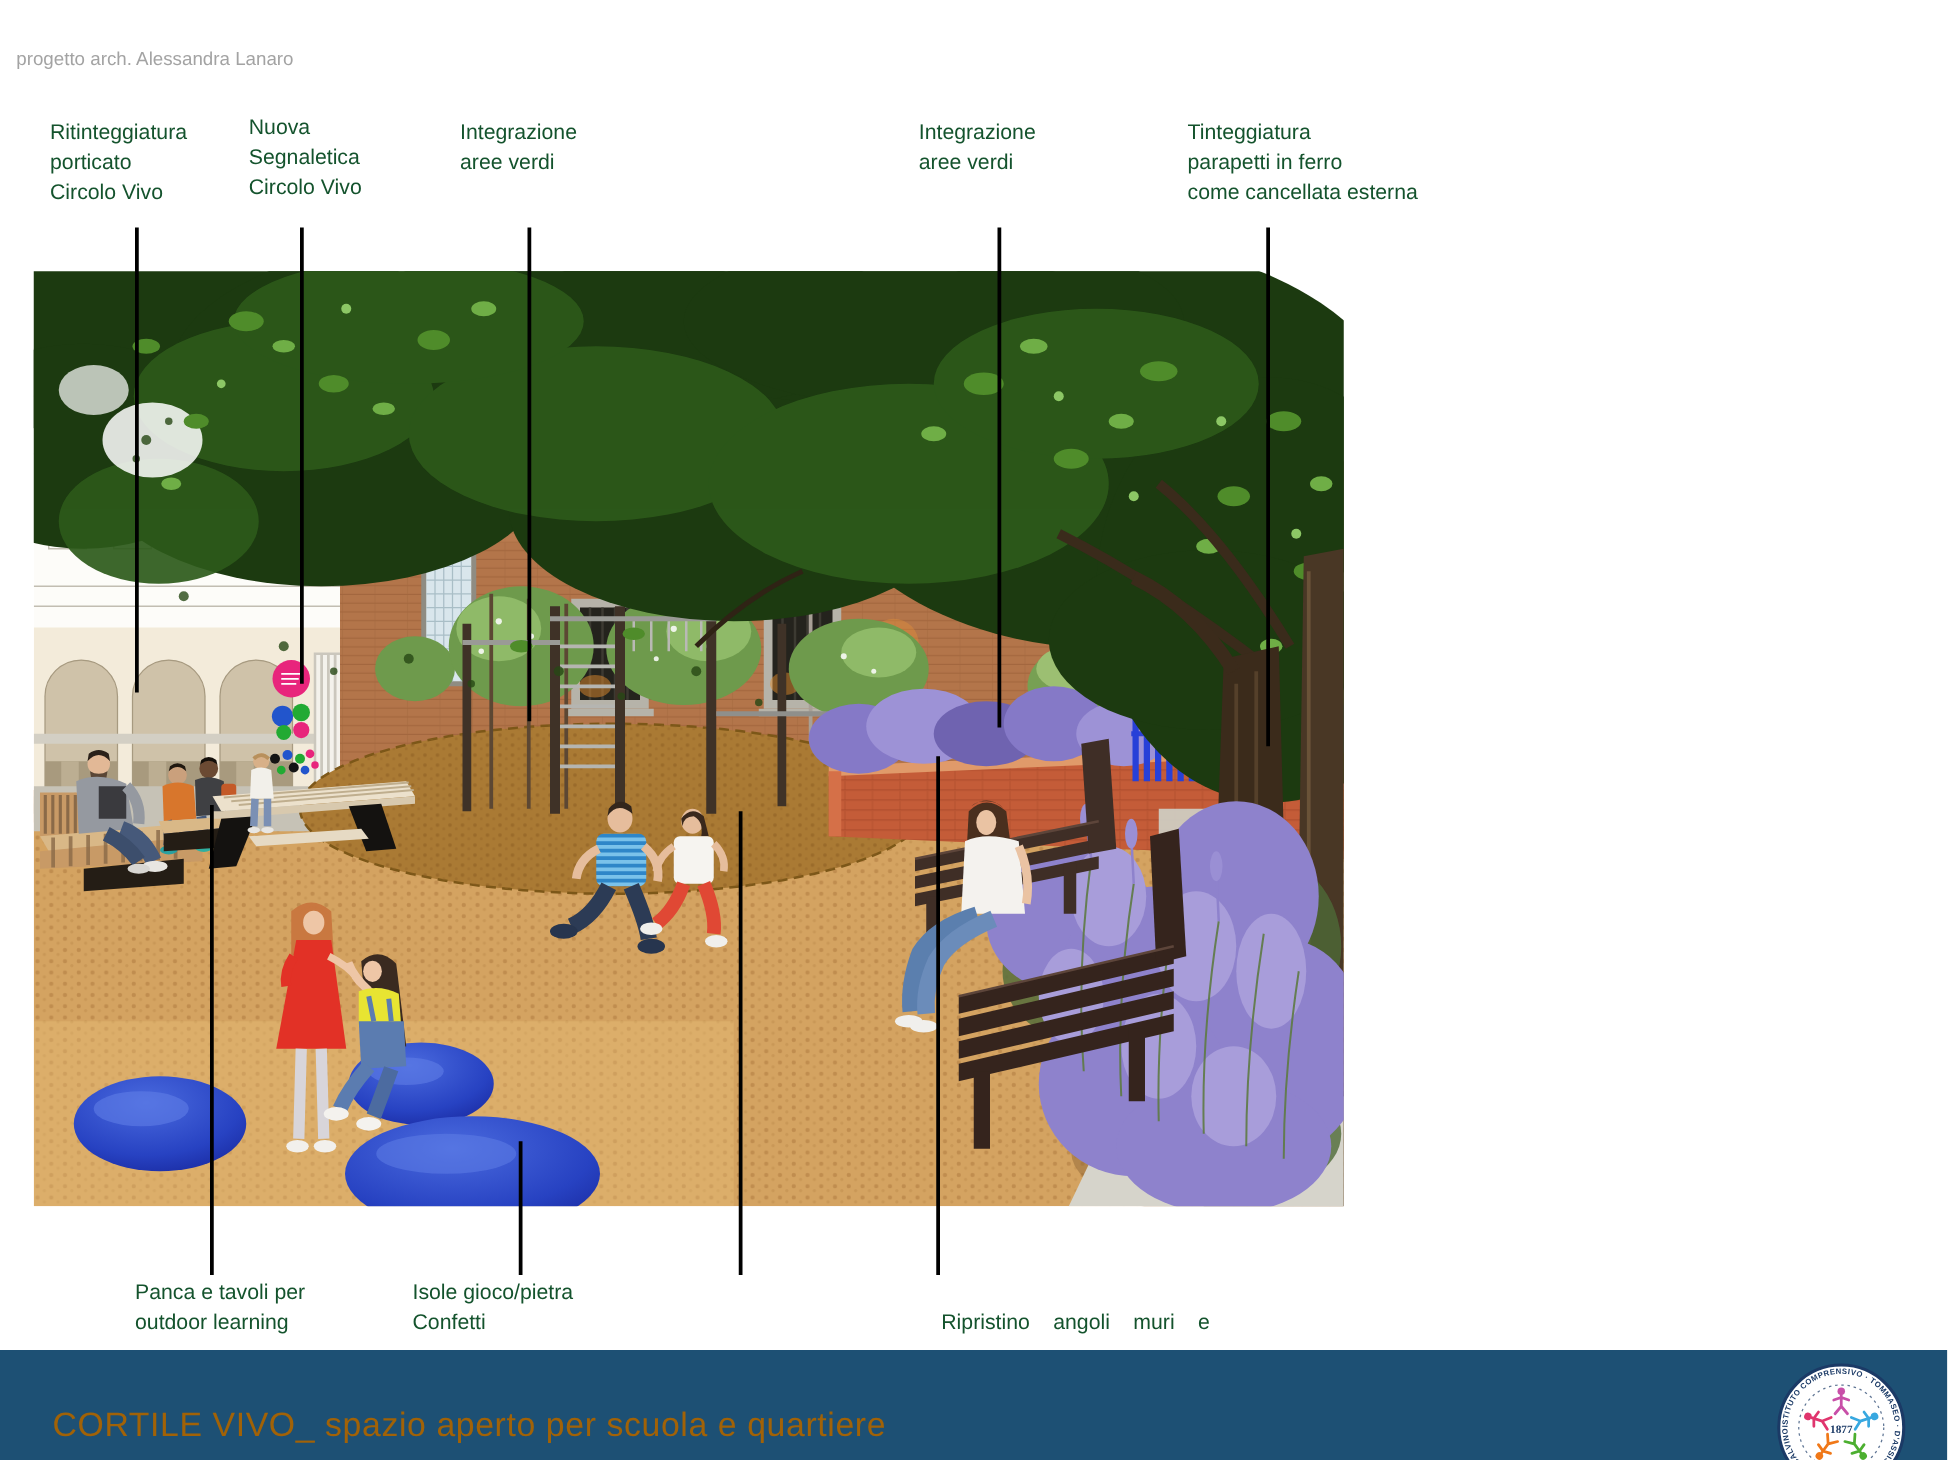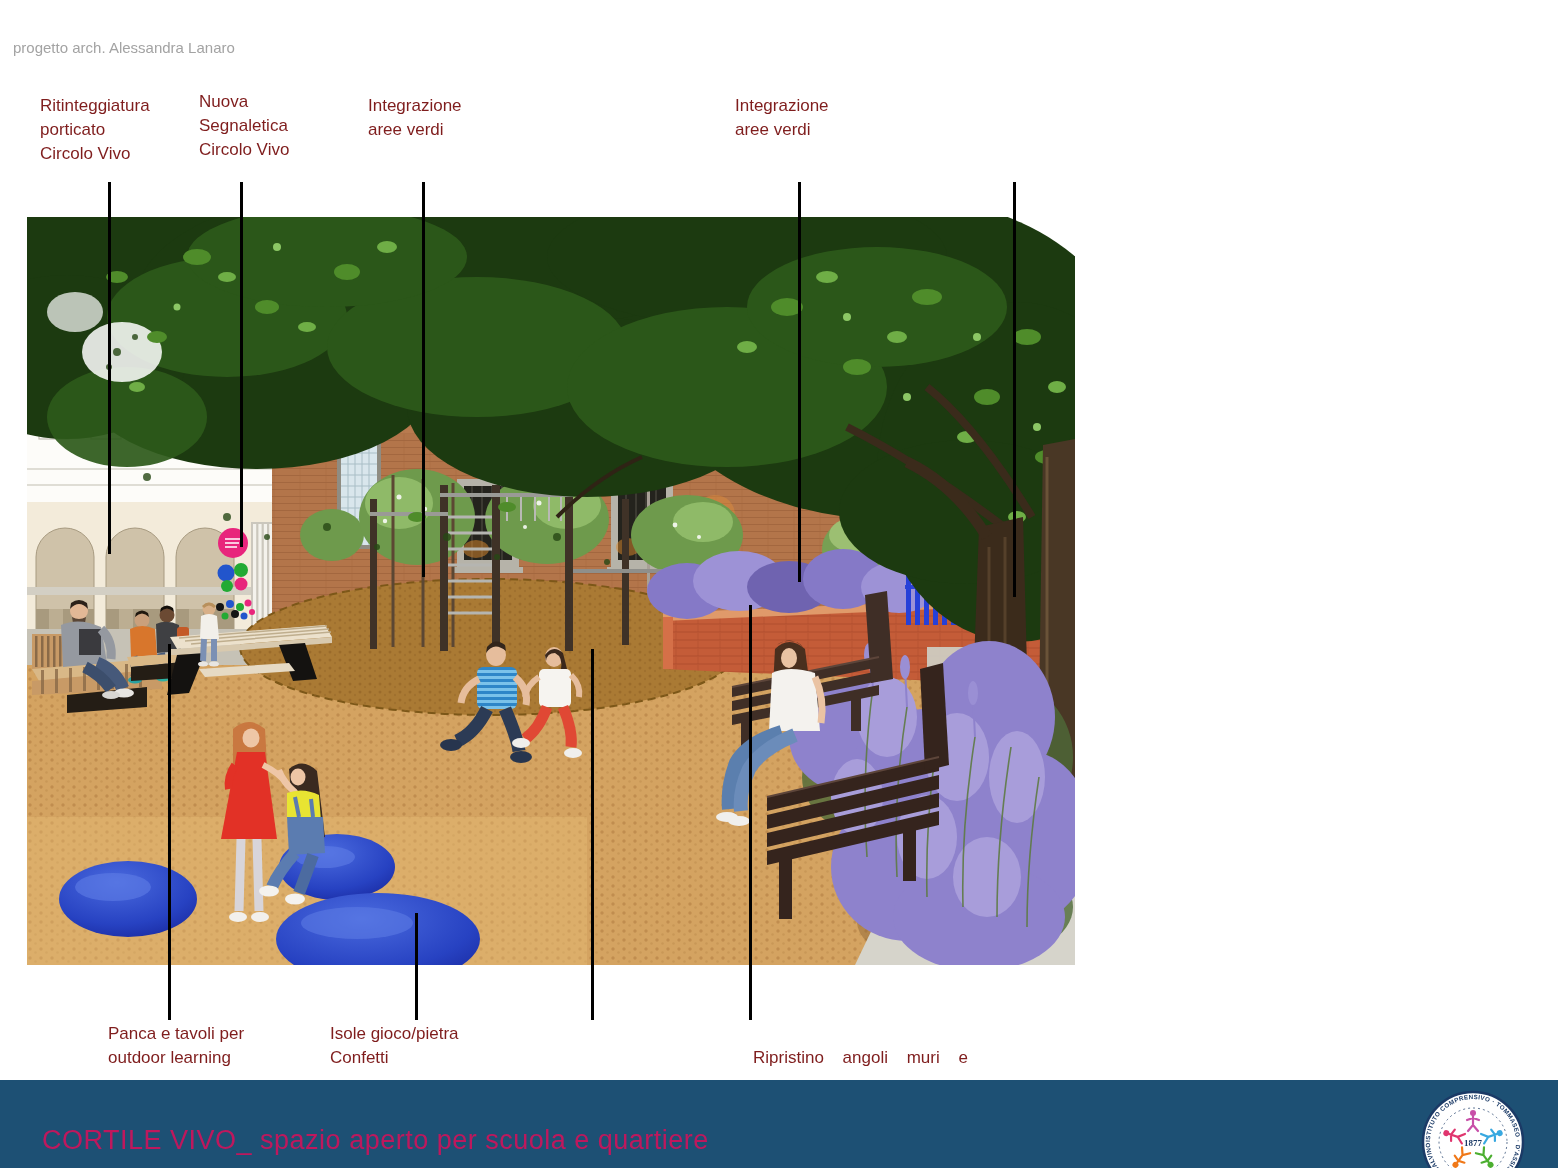--- a/index.html
+++ b/index.html
@@ -1,46 +1,49 @@
 <!DOCTYPE html>
 <html><head>
 <meta charset="utf-8">
 <style>
   html,body{margin:0;padding:0;background:#fff;}
   #page{position:relative;width:1558px;height:1168px;background:#ffffff;overflow:hidden;
         font-family:"Liberation Sans",sans-serif;margin-top:32px;}
   .credit{position:absolute;left:13px;top:7px;font-size:15px;color:#a3a3a3;}
-  .ann{position:absolute;font-size:17px;line-height:24px;color:#7f1d1d;white-space:pre-line;}
+  .ann{position:absolute;font-size:17px;line-height:24px;color:#14532d;white-space:pre-line;}
   .ann .j1{word-spacing:14px;white-space:nowrap;display:block;}
   .ann .j2{white-space:nowrap;display:block;}
   .leader{position:absolute;width:3px;background:#000;}
   #scene{position:absolute;left:27px;top:185px;width:1048px;height:748px;}
   .footer-bar{position:absolute;left:0;top:1048px;width:1558px;height:120px;background:#1d5074;}
   .footer-strip{position:absolute;left:0;top:1160px;width:1558px;height:8px;background:#8a99a6;}
-  .footer-title{position:absolute;left:42px;top:1093px;font-size:27px;color:#be185d;letter-spacing:.5px;}
+  .footer-title{position:absolute;left:42px;top:1093px;font-size:27px;color:#a16207;letter-spacing:.5px;}
   .footer-title .sub{margin-left:8px;}
   #logo{position:absolute;left:1421px;top:1058px;width:104px;height:104px;}
 </style>
 </head>
 <body>
 
 <div id="page">
 
   <div class="credit">progetto arch. Alessandra Lanaro</div>
 
   <div class="ann" style="left:40px;top:62px">Ritinteggiatura
 porticato
 Circolo Vivo</div>
   <div class="ann" style="left:199px;top:58px">Nuova
 Segnaletica
 Circolo Vivo</div>
   <div class="ann" style="left:368px;top:62px">Integrazione
 aree verdi</div>
   <div class="ann" style="left:735px;top:62px">Integrazione
 aree verdi</div>
+  <div class="ann" style="left:950px;top:62px">Tinteggiatura
+parapetti in ferro
+come cancellata esterna</div>
 
   <div class="ann" style="left:108px;top:990px">Panca e tavoli per
 outdoor learning</div>
   <div class="ann" style="left:330px;top:990px">Isole gioco/pietra
 Confetti</div>
   <div class="ann" style="left:753px;top:990px">
     <span class="j1">Ripristino angoli muri e</span>
     <span class="j2">pulizia davanzali in pietra</span>
   </div>
 

